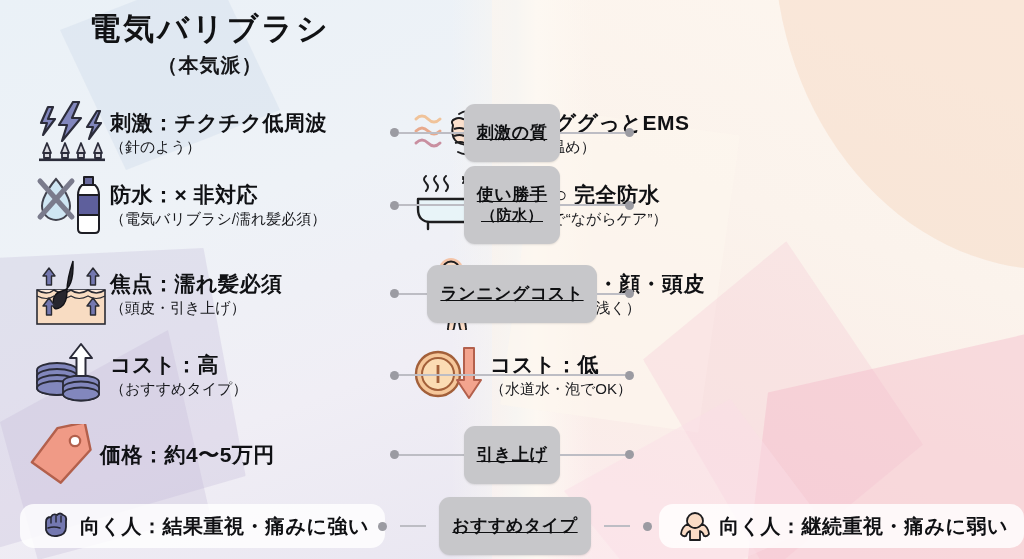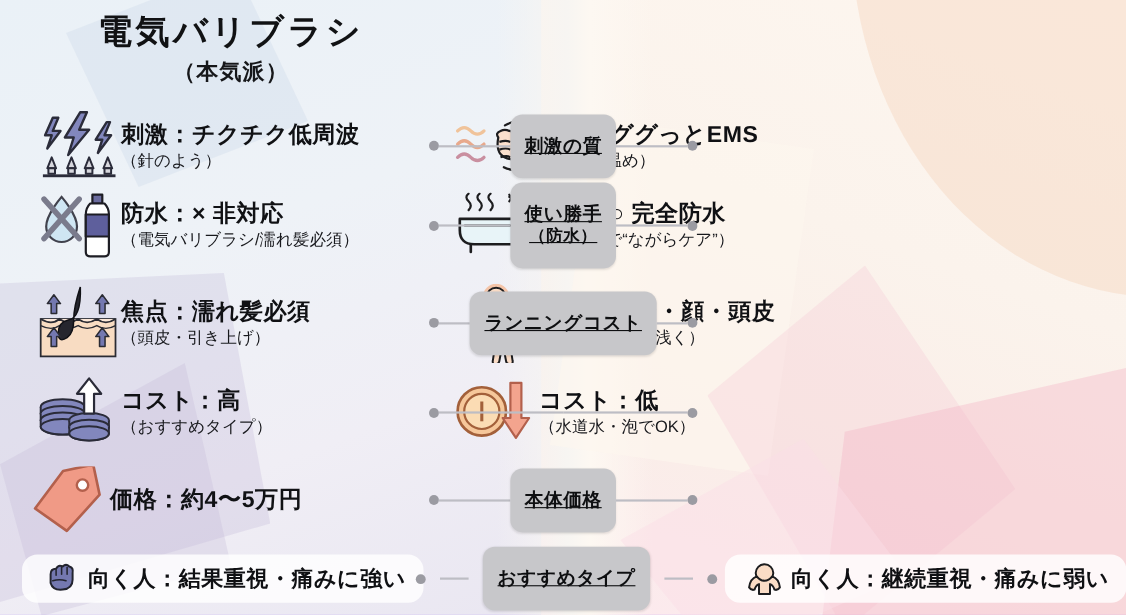--- a/index.html
+++ b/index.html
@@ -503,21 +503,21 @@
       </div>
     </div>
   </div>
 
   <div class="row" style="top:416px">
 
     <div class="center">
       <div class="conn">
         <span class="dot"></span>
         <span class="line"></span>
-        <span class="pill">本体価格</span>
+        <span class="pill">引き上げ</span>
         <span class="line"></span>
         <span class="dot"></span>
       </div>
     </div>
 
     <div class="side side-right">
       <div class="icon-box">
         <svg width="72" height="62" viewBox="0 0 72 62">
           <path d="M38 4 L66 4 L66 32 L30 58 L6 32 Z" transform="rotate(-12 36 31)" fill="#f09a86" stroke="#b3604c" stroke-width="2.4" stroke-linejoin="round"></path>
           <circle cx="50" cy="17" r="5.2" fill="#ffffff" stroke="#b3604c" stroke-width="2.2"></circle>

